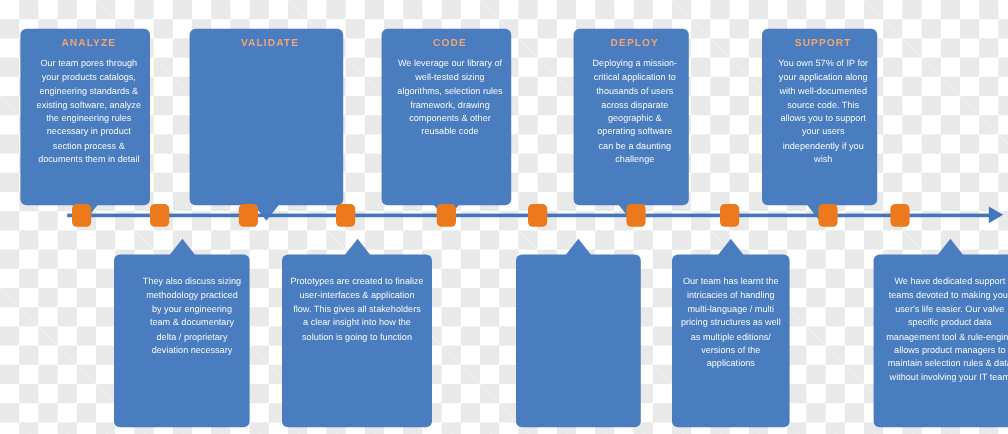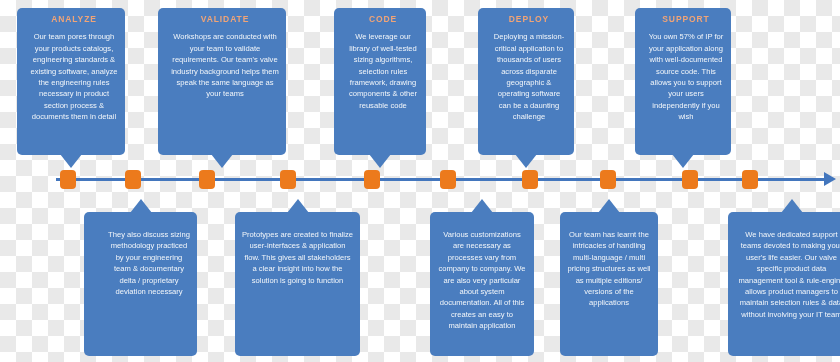--- a/index.html
+++ b/index.html
@@ -97,50 +97,49 @@
     top: -13px;
     margin-left: -11px;
     width: 0;
     height: 0;
     border-left: 11px solid transparent;
     border-right: 11px solid transparent;
     border-bottom: 14px solid #4a7dbf;
   }
 
   
-  .top { top: 8px; height: 147px; padding-left: 13px; }
+  .top { top: 24px; height: 147px; padding-left: 13px; }
   .top.b0 { left: 17px;  width: 108px; }
   .top.b1 { left: 158px; width: 128px; }
-  .top.b2 { left: 318px; width: 92px; margin-left: 16px; }
+  .top.b2 { left: 318px; width: 108px; }
   .top.b3 { left: 478px; width: 96px; }
   .top.b4 { left: 635px; width: 96px; }
 
   
   .bot { top: 212px; height: 144px; }
-  .bot.c0 { left: 84px;  width: 113px; padding-left: 24px; }
+  .bot.c0 { left: 95px;  width: 113px; padding-left: 24px; }
   .bot.c1 { left: 235px; width: 125px; }
   .bot.c2 { left: 430px; width: 104px; }
   .bot.c3 { left: 560px; width: 98px; }
   .bot.c4 { left: 728px; width: 127px; text-align: center; }
   .bot .body { padding-top: 10px; }
 </style>
 </head>
 <body>
 
 <div id="canvas">
 
   <div class="box top b0">
     <div class="title">ANALYZE</div>
     <div class="body">Our team pores through your products catalogs, engineering standards &amp; existing software, analyze the engineering rules necessary in product section process &amp; documents them in detail</div>
     <div class="tail-down"></div>
   </div>
 
   <div class="box top b1">
     <div class="title">VALIDATE</div>
-    <div class="body">Workshops are conducted with your team to validate requirements. Our team's valve industry background helps them speak the same language as your teams</div>
     <div class="tail-down"></div>
   </div>
 
   <div class="box top b2">
     <div class="title">CODE</div>
     <div class="body">We leverage our library of well-tested sizing algorithms, selection rules framework, drawing components &amp; other reusable code</div>
     <div class="tail-down"></div>
   </div>
 
   <div class="box top b3">
@@ -174,21 +173,20 @@
     <div class="body">They also discuss sizing methodology practiced by your engineering team &amp; documentary delta / proprietary deviation necessary</div>
   </div>
 
   <div class="box bot c1">
     <div class="tail-up"></div>
     <div class="body">Prototypes are created to finalize user-interfaces &amp; application flow. This gives all stakeholders a clear insight into how the solution is going to function</div>
   </div>
 
   <div class="box bot c2">
     <div class="tail-up"></div>
-    <div class="body">Various customizations are necessary as processes vary from company to company. We are also very particular about system documentation. All of this creates an easy to maintain application</div>
   </div>
 
   <div class="box bot c3">
     <div class="tail-up"></div>
     <div class="body">Our team has learnt the intricacies of handling multi-language / multi pricing structures as well as multiple editions/ versions of the applications</div>
   </div>
 
   <div class="box bot c4">
     <div class="tail-up"></div>
     <div class="body">We have dedicated support teams devoted to making your user's life easier. Our valve specific product data management tool &amp; rule-engine allows product managers to maintain selection rules &amp; data without involving your IT team</div>

